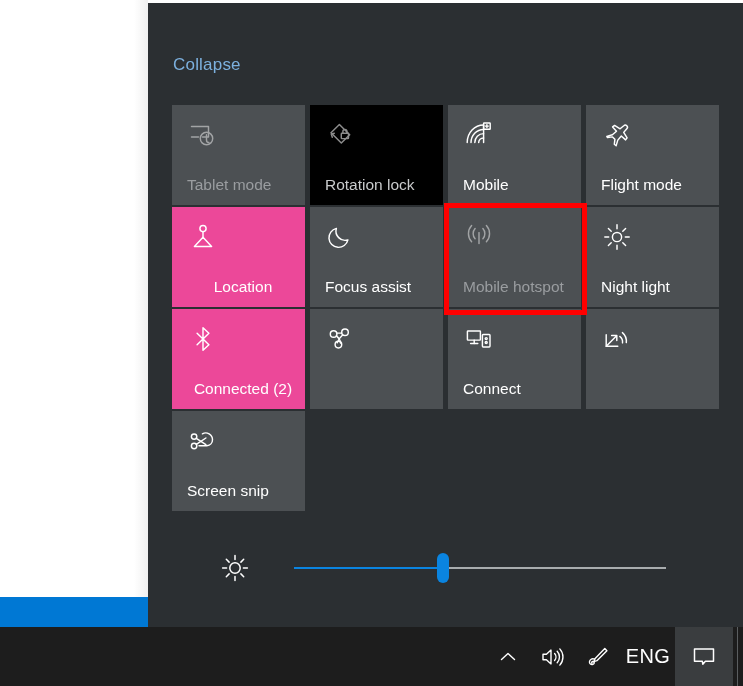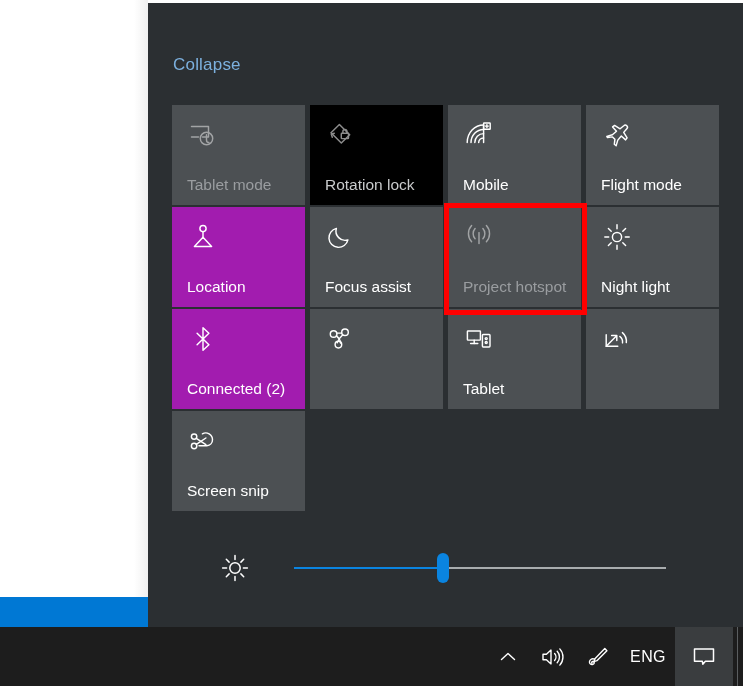--- a/index.html
+++ b/index.html
@@ -41,21 +41,21 @@
     display:grid;
     grid-template-columns:repeat(4,133px);
     grid-template-rows:repeat(4,100px);
     gap:2px 5px;
   }
   .tile{
     position:relative;background:#4c5053;cursor:pointer;
     overflow:hidden;
     padding-left:12px;
   }
-  .tile.active{background:#a21caf;}
+  .tile.active{background:#ec4899;text-align:center;}
   .tile.hover{background:#000000;}
   .tile.disabled .tile-label{color:#9a9da0;}
   .tile.disabled .tile-icon{opacity:.48;}
   .tile.hover.disabled .tile-label{color:#c9cbcc;}
   .tile.hover.disabled .tile-icon{opacity:.55;}
 
   .tile-icon{
     position:absolute;left:14px;top:13px;width:34px;height:34px;
     color:#ffffff;display:flex;align-items:center;justify-content:center;
   }
@@ -100,21 +100,21 @@
   .tray{
     position:absolute;right:0;top:0;height:59px;display:flex;align-items:center;
   }
   .tray-item{
     height:59px;display:flex;align-items:center;justify-content:center;
     color:#ffffff;cursor:pointer;
   }
   .tray-chevron{width:42px;}
   .tray-volume{width:46px;}
   .tray-pen{width:46px;}
-  .tray-lang{width:54px;font-size:16px;letter-spacing:.4px;}
+  .tray-lang{width:54px;font-size:20px;letter-spacing:.4px;}
   .tray-notify{width:58px;background:#3a3d3f;}
   .tray-edge{width:10px;}
   .tray-edge:after{content:"";display:block;width:1px;height:59px;background:#5b5e60;margin-left:4px;}
 </style>
 </head>
 <body>
 
 <div id="root">
 
   <div class="desktop-white"></div>
@@ -191,21 +191,21 @@
         <div class="tile disabled">
           <div class="tile-icon">
             <svg width="30" height="30" viewBox="0 0 30 30" fill="none" stroke="currentColor" stroke-width="1.45" stroke-linecap="round" stroke-linejoin="round">
        <path d="M15 10.6v11"></path>
        <path d="M11.1 6.6a7.5 7.5 0 000 10.1"></path>
        <path d="M18.9 6.6a7.5 7.5 0 010 10.1"></path>
        <path d="M7.6 3.6a12 12 0 000 16.2"></path>
        <path d="M22.4 3.6a12 12 0 010 16.2"></path>
      </svg>
           </div>
-          <div class="tile-label">Project hotspot</div>
+          <div class="tile-label">Mobile hotspot</div>
         </div>
         <div class="tile">
           <div class="tile-icon">
             <svg width="30" height="30" viewBox="0 0 30 30" fill="none" stroke="currentColor" stroke-width="1.45" stroke-linecap="round" stroke-linejoin="round">
        <circle cx="15" cy="15" r="4.6"></circle>
        <path d="M15 2.8v3.9M15 23.3v3.9M2.8 15h3.9M23.3 15h3.9M6.4 6.4l2.8 2.8M20.8 20.8l2.8 2.8M23.6 6.4l-2.8 2.8M9.2 20.8l-2.8 2.8"></path>
      </svg>
           </div>
           <div class="tile-label">Night light</div>
         </div>
@@ -233,21 +233,21 @@
           <div class="tile-icon">
             <svg width="30" height="30" viewBox="0 0 30 30" fill="none" stroke="currentColor" stroke-width="1.45" stroke-linecap="round" stroke-linejoin="round">
        <rect x="3.4" y="7" width="13" height="9.1" rx=".6"></rect>
        <path d="M6.6 19.5h7.2"></path>
               <path d="M10.2 16.1v3.4"></path>
        <rect x="18.4" y="10.5" width="7.6" height="12.4" rx=".8"></rect>
        <circle cx="22.2" cy="14.6" r="1"></circle>
        <circle cx="22.2" cy="18.4" r="1"></circle>
      </svg>
           </div>
-          <div class="tile-label">Tablet</div>
+          <div class="tile-label">Connect</div>
         </div>
         <div class="tile">
           <div class="tile-icon">
             <svg width="30" height="30" viewBox="0 0 30 30" fill="none" stroke="currentColor" stroke-width="1.45" stroke-linecap="round" stroke-linejoin="round">
        <path d="M4.2 10.7v11.6h11.6"></path>
        <path d="M4.2 22.3L14.4 12"></path>
        <path d="M9.6 11.4h5.2v5.2"></path>
        <path d="M17.8 12.4a7.1 7.1 0 012.7 6.5"></path>
        <path d="M20.4 8.6a11.4 11.4 0 013.9 10"></path>
      </svg>

